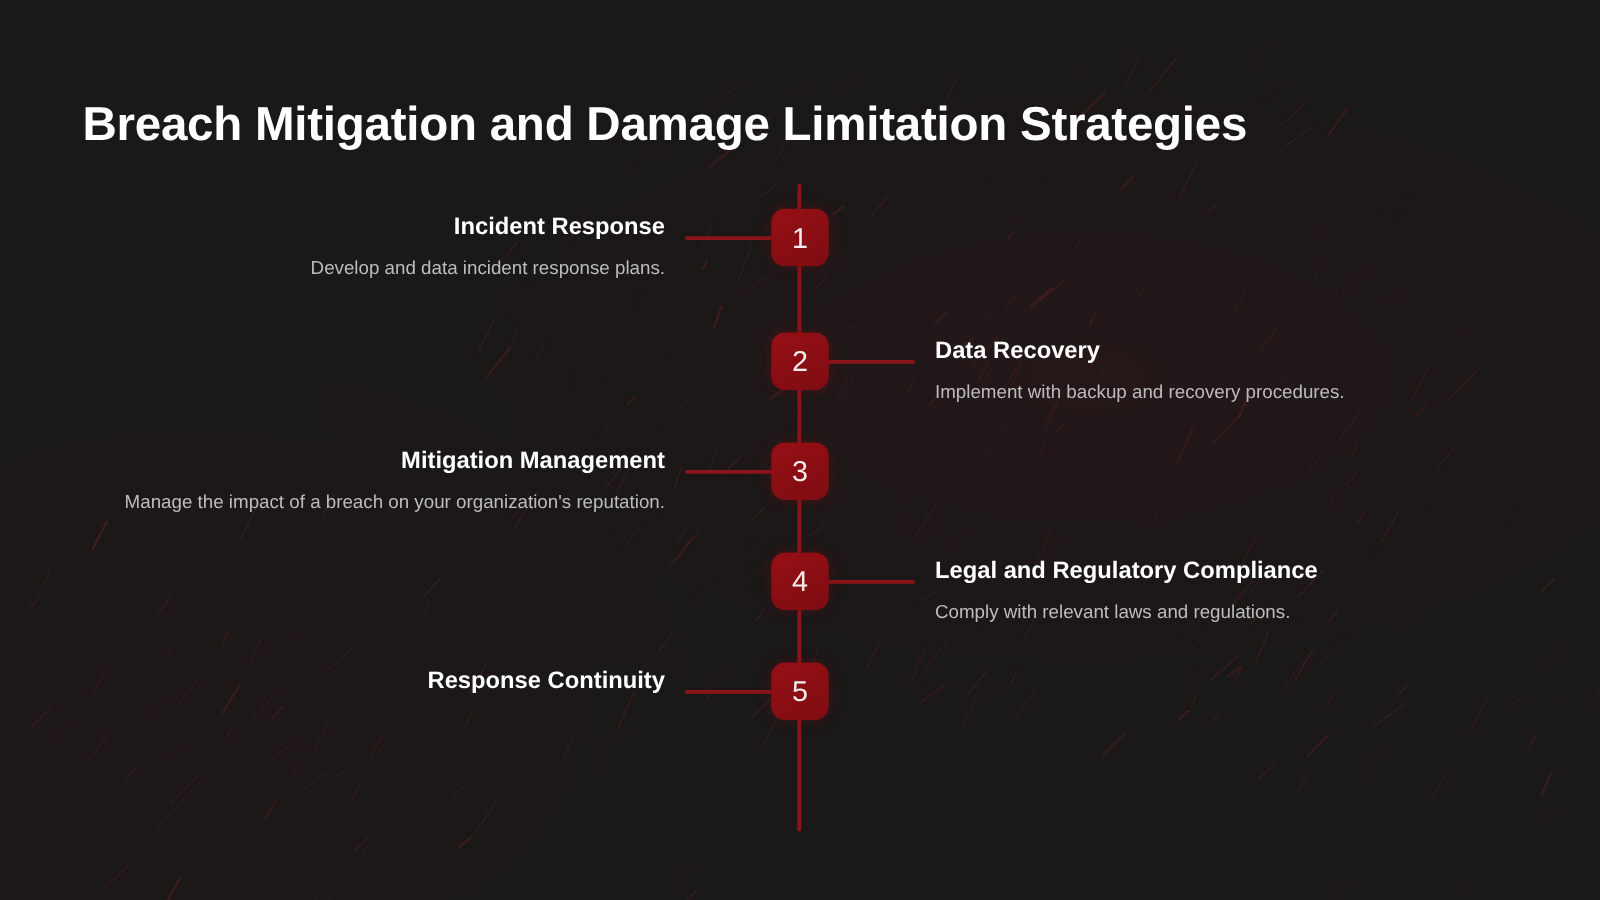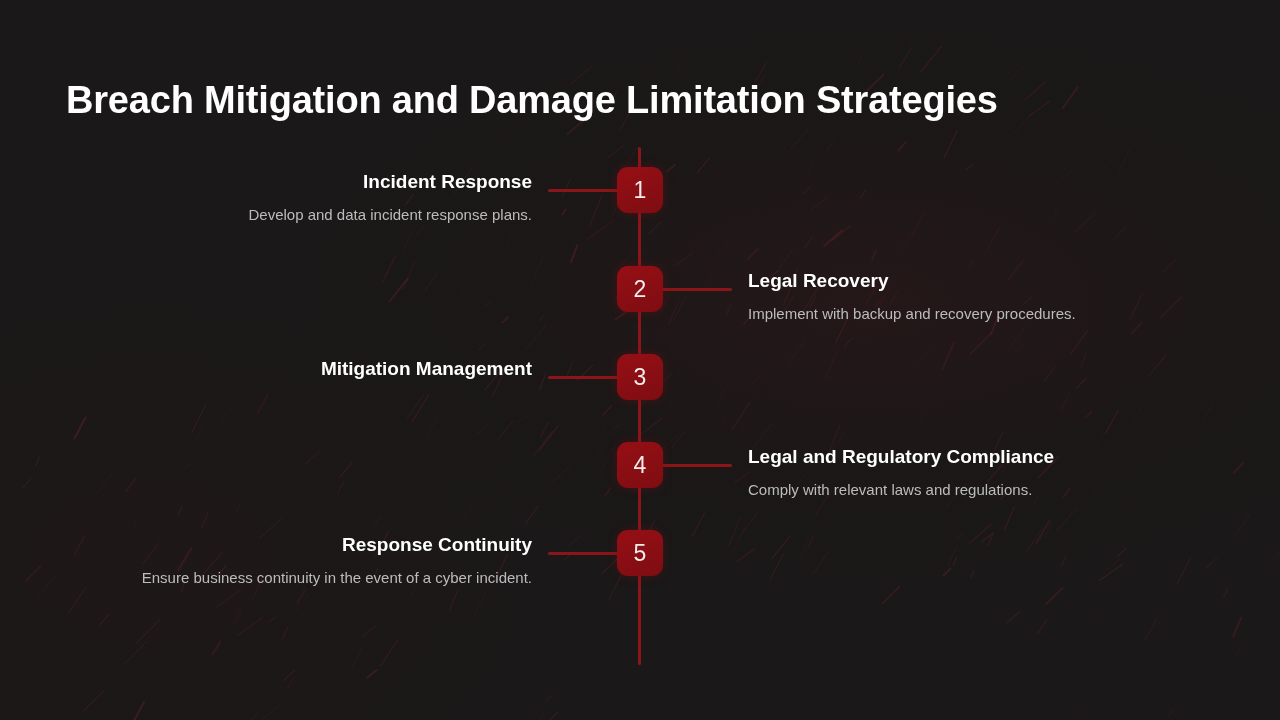--- a/index.html
+++ b/index.html
@@ -471,41 +471,41 @@
       </div>
       <div class="entry left" style="top: 170px;">
         <div class="entry-title">Incident Response</div>
         <div class="entry-desc">Develop and data incident response plans.</div>
       </div>
       <div class="connector right" style="top: 288px;"></div>
       <div class="node" style="top: 266px;">
         <span>2</span>
       </div>
       <div class="entry right" style="top: 269px;">
-        <div class="entry-title">Legal Recovery</div>
+        <div class="entry-title">Data Recovery</div>
         <div class="entry-desc">Implement with backup and recovery procedures.</div>
       </div>
       <div class="connector left" style="top: 376px;"></div>
       <div class="node" style="top: 354px;">
         <span>3</span>
       </div>
       <div class="entry left" style="top: 357px;">
         <div class="entry-title">Mitigation Management</div>
+        <div class="entry-desc">Manage the impact of a breach on your organization's reputation.</div>
       </div>
       <div class="connector right" style="top: 464px;"></div>
       <div class="node" style="top: 442px;">
         <span>4</span>
       </div>
       <div class="entry right" style="top: 445px;">
         <div class="entry-title">Legal and Regulatory Compliance</div>
         <div class="entry-desc">Comply with relevant laws and regulations.</div>
       </div>
       <div class="connector left" style="top: 552px;"></div>
       <div class="node" style="top: 530px;">
         <span>5</span>
       </div>
       <div class="entry left" style="top: 533px;">
         <div class="entry-title">Response Continuity</div>
-        <div class="entry-desc">Ensure business continuity in the event of a cyber incident.</div>
       </div>
     </div>
 
 </div>
 
 </body></html>

